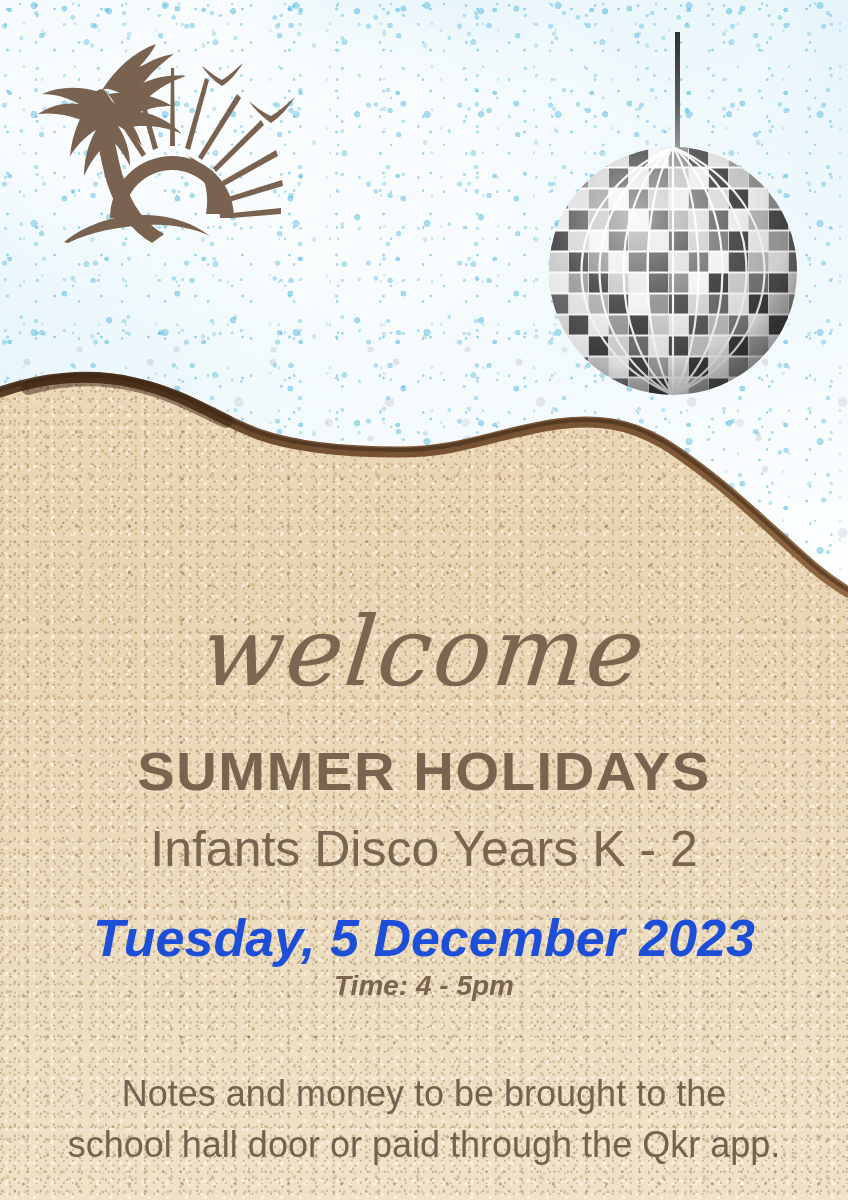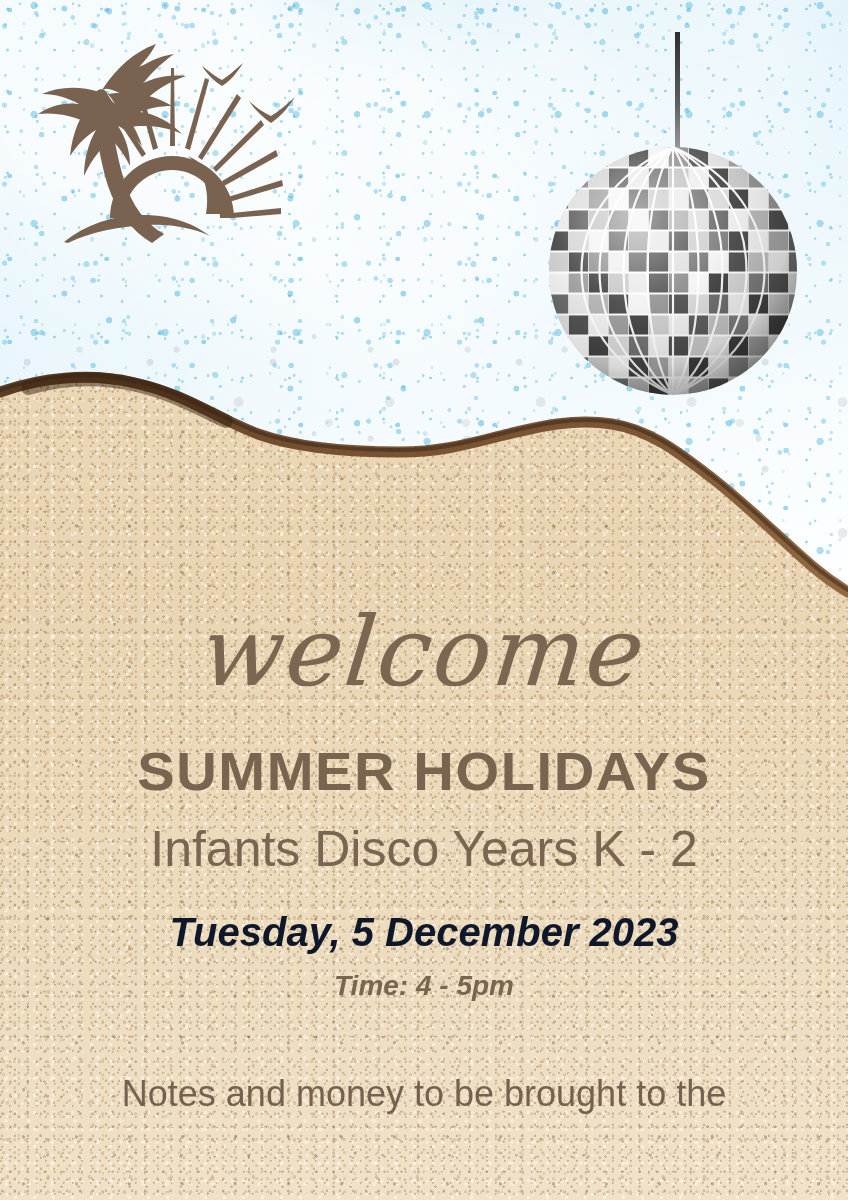--- a/index.html
+++ b/index.html
@@ -181,23 +181,23 @@
     letter-spacing: 0px;
     color: #7a6551;
   }
   .date-line {
     position: absolute;
     left: 0; top: 912px;
     width: 848px;
     font-family: "Liberation Sans", sans-serif;
     font-style: italic;
     font-weight: 700;
-    font-size: 40px;
+    font-size: 52px;
     line-height: 1;
-    color: #0f172a;
+    color: #1d4ed8;
   }
   .time-line {
     position: absolute;
     left: 0; top: 972px;
     width: 848px;
     font-family: "Liberation Sans", sans-serif;
     font-style: italic;
     font-weight: 700;
     font-size: 28px;
     line-height: 1;
@@ -529,16 +529,17 @@
   </svg>
 
   <div class="copy">
     <div class="welcome">welcome</div>
     <div class="headline">SUMMER HOLIDAYS</div>
     <div class="subhead">Infants Disco Years K - 2</div>
     <div class="date-line">Tuesday, 5 December 2023</div>
     <div class="time-line">Time: 4 - 5pm</div>
     <div class="note">
       <span>Notes and money to be brought to the</span>
+      <span>school hall door or paid through the Qkr app.</span>
     </div>
   </div>
 
 </div>
 
 </body></html>

